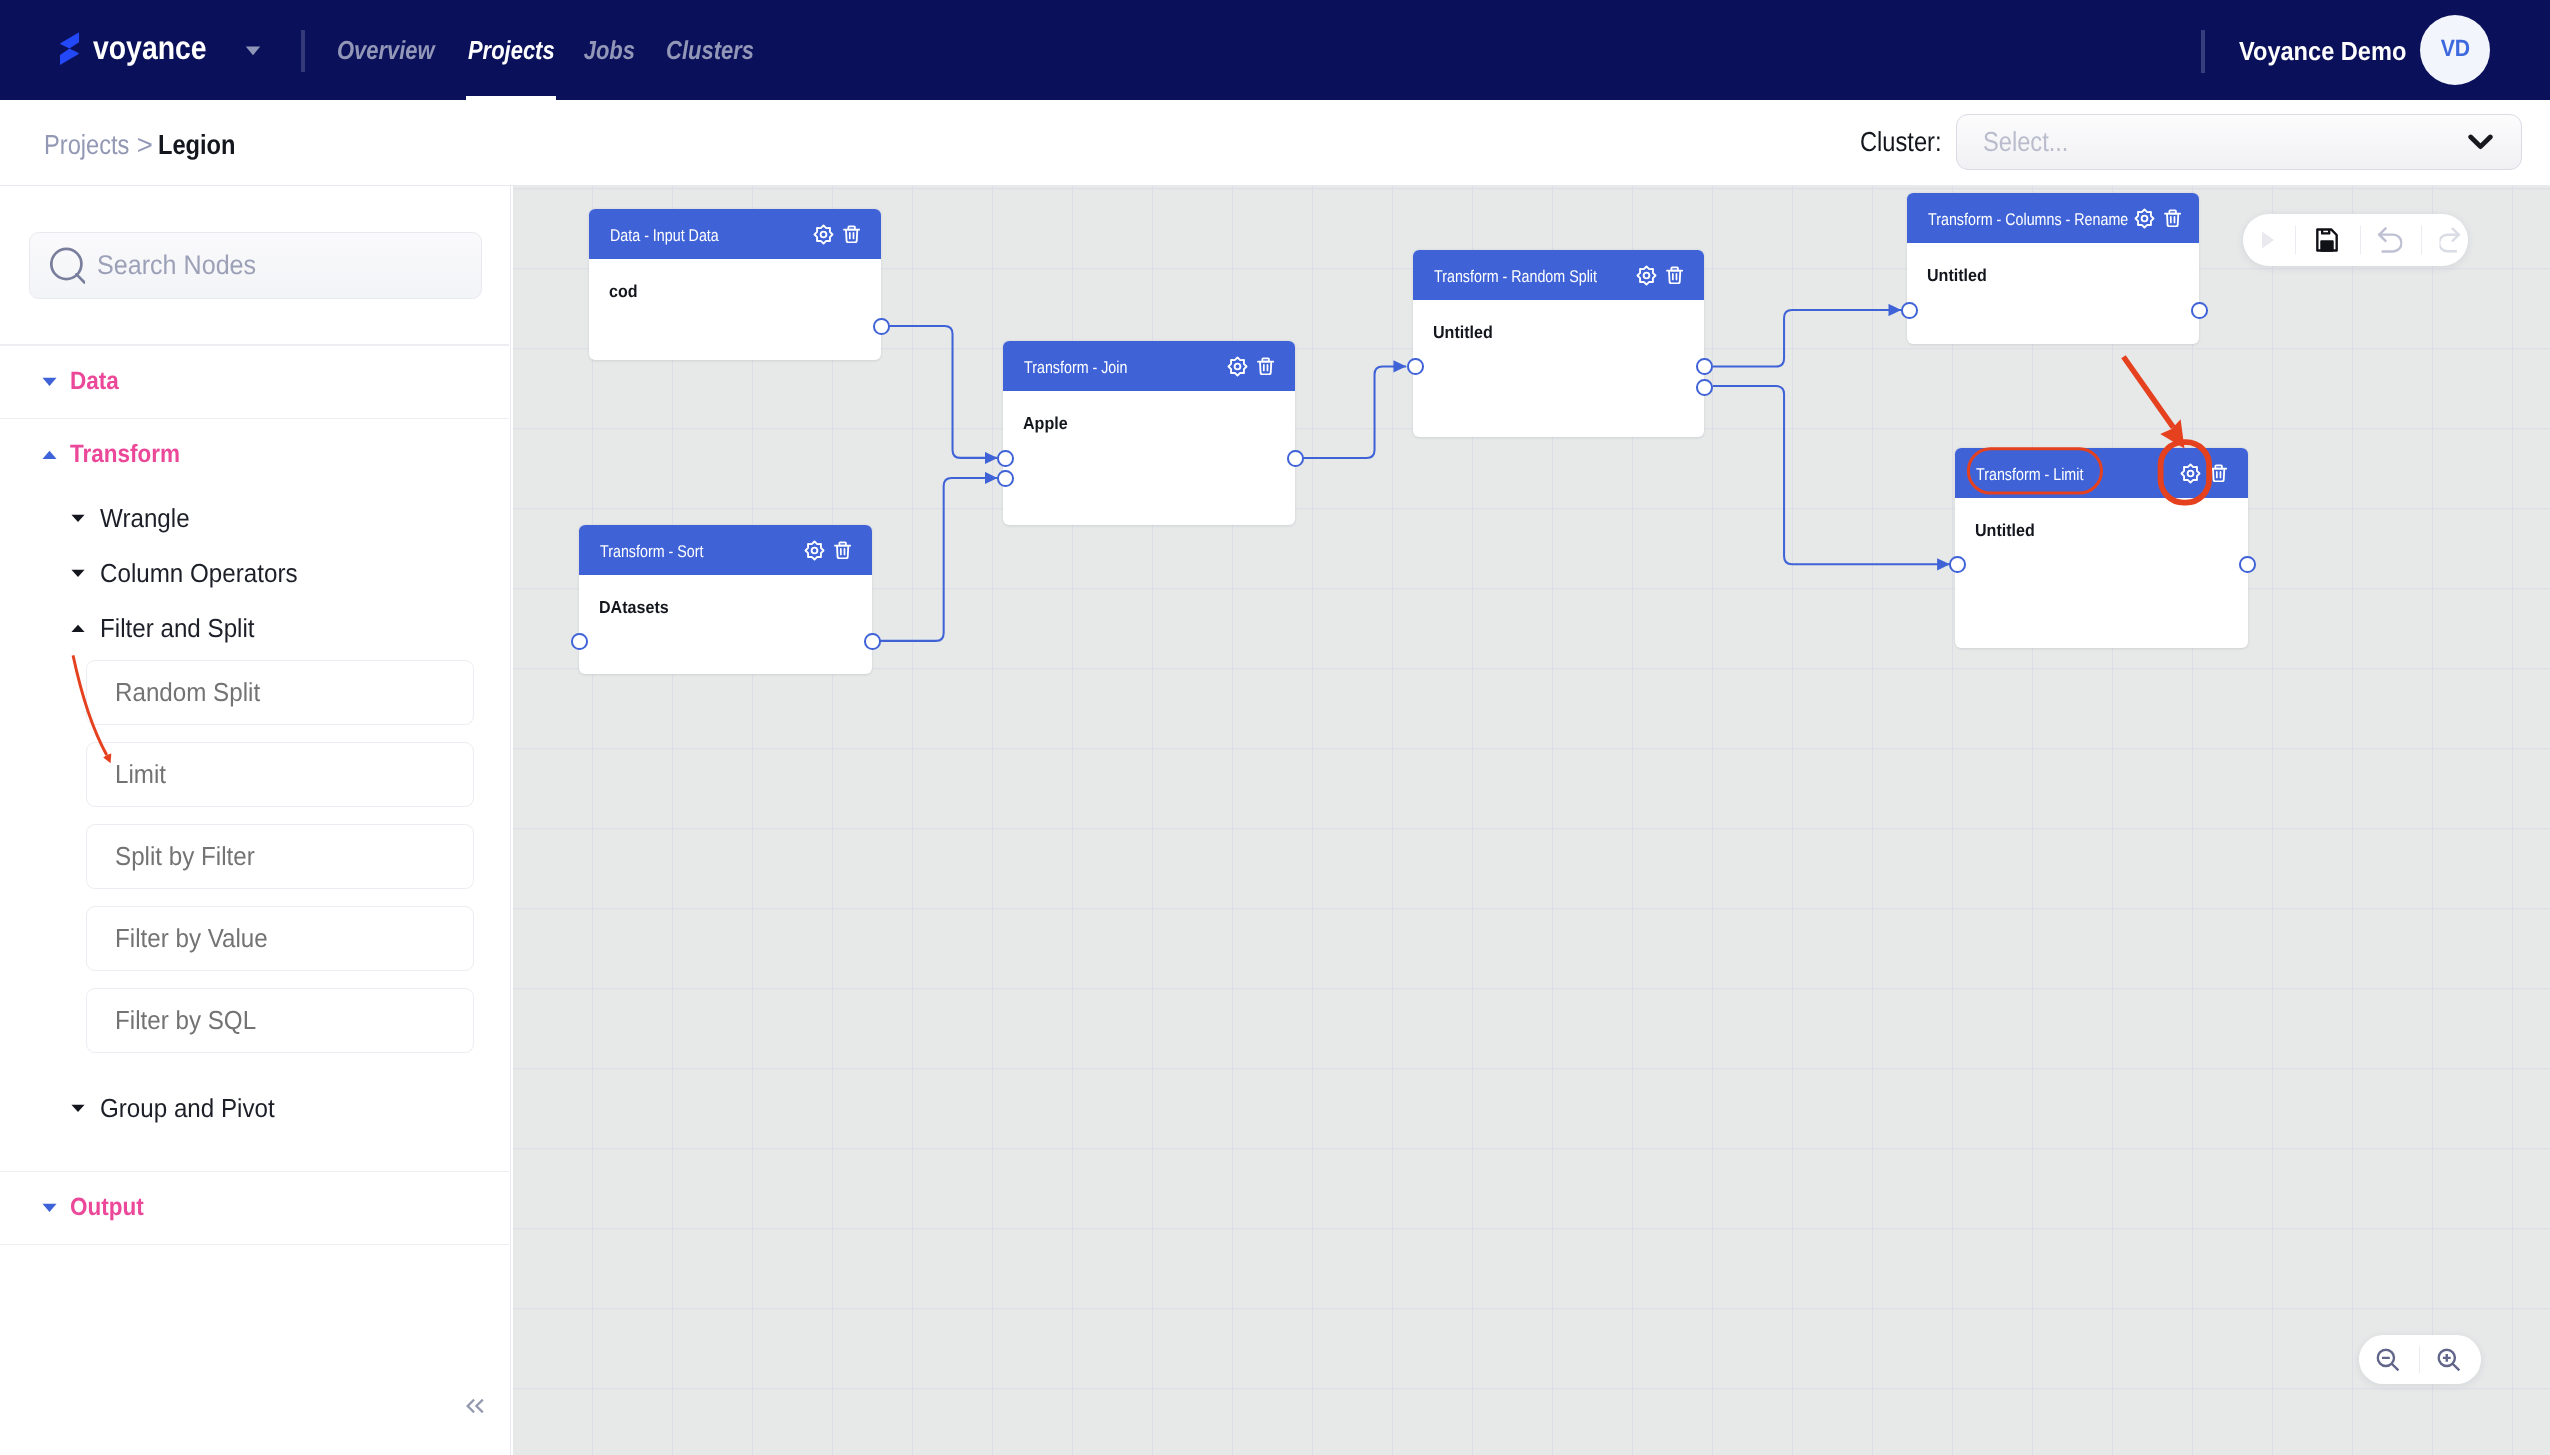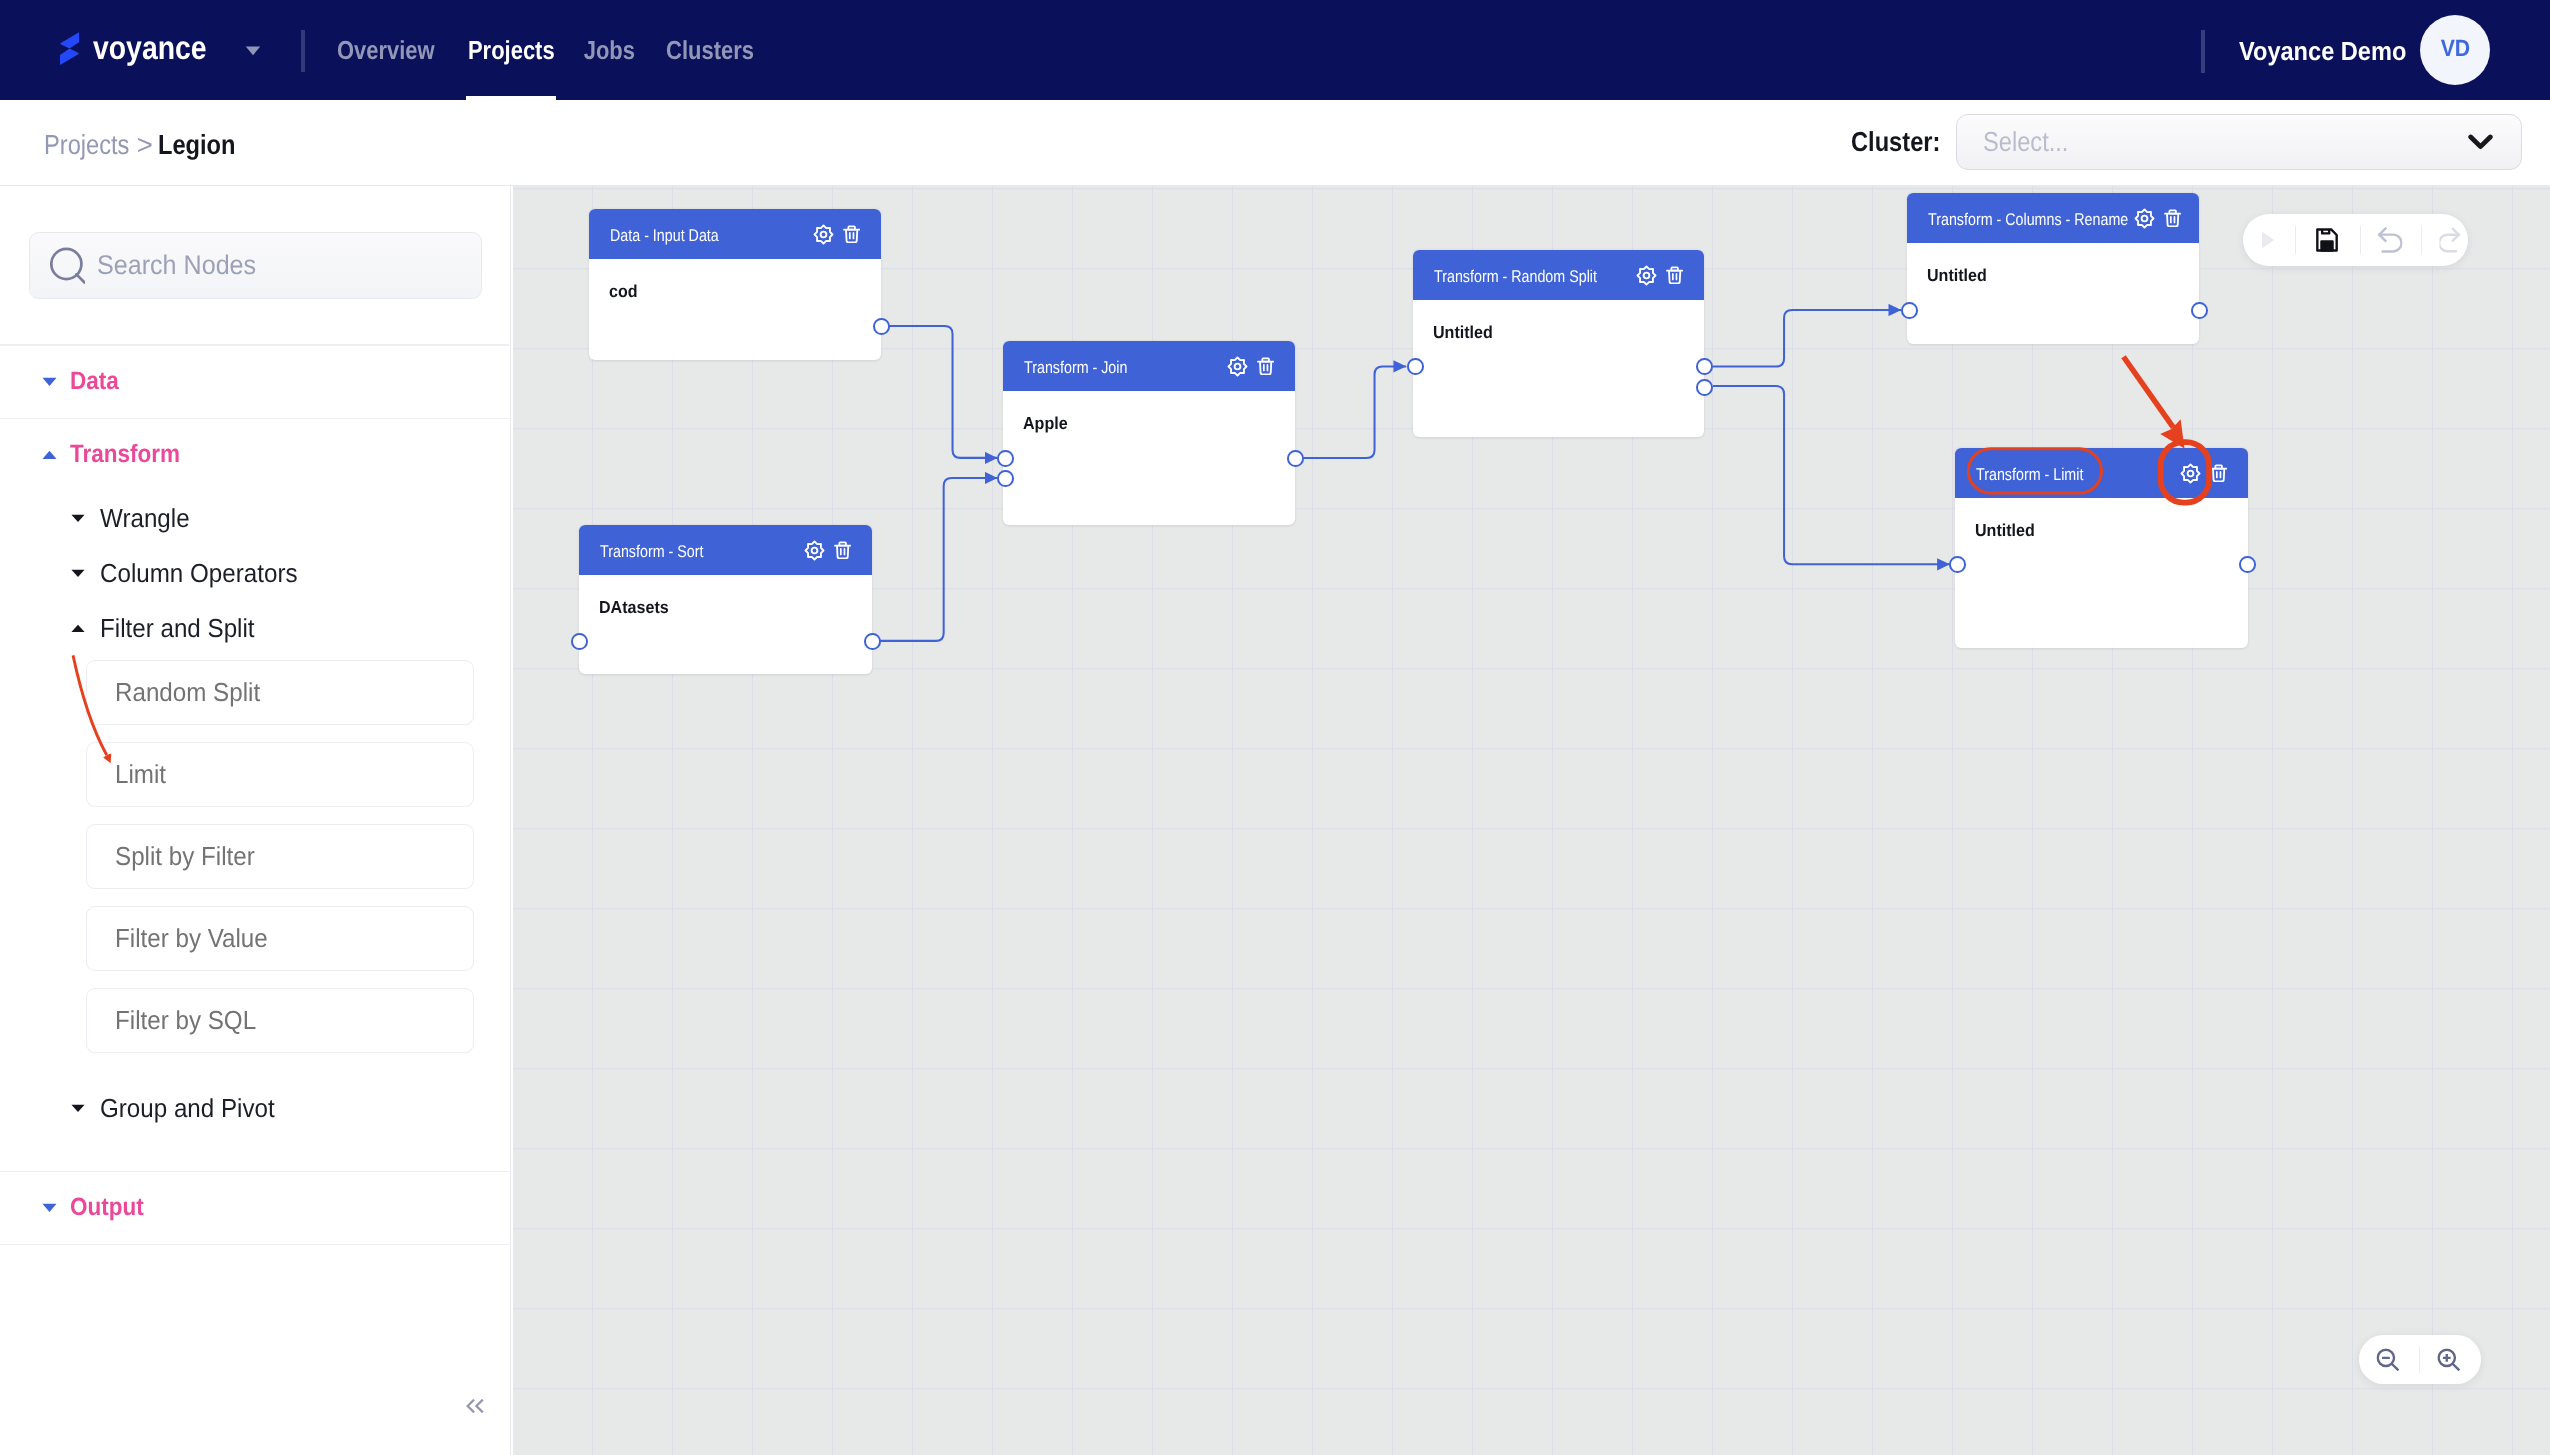--- a/index.html
+++ b/index.html
@@ -13,36 +13,36 @@
   .cdo{display:inline-block;transform:scaleX(0.907);transform-origin:left center;white-space:nowrap;}
   .cdg{display:inline-block;transform:scaleX(0.9);transform-origin:left center;white-space:nowrap;}
 
   
   .navbar{position:absolute;left:0;top:0;width:2550px;height:100px;background:#0A1059;display:flex;align-items:center;}
   .brand{position:absolute;left:0;top:0;width:354px;height:100px;}
   .brand-name{position:absolute;left:93px;top:27.5px;color:#fff;font-size:33px;font-weight:700;line-height:39px;}
   .brand-caret{position:absolute;left:245px;top:43px;}
   .nav-sep{position:absolute;left:301px;top:30px;width:3.5px;height:42px;background:#343A78;}
   .nav-tabs{position:absolute;left:0;top:0;height:100px;width:2550px;}
-  .nav-tab{position:absolute;top:0;color:#9297B8;font-size:26px;font-weight:700;height:100px;display:flex;align-items:center;justify-content:center;white-space:nowrap;}
+  .nav-tab{position:absolute;top:0;color:#9297B8;font-size:26px;font-weight:700;height:100px;display:flex;align-items:center;justify-content:center;white-space:nowrap;font-style:italic;}
   .nav-tab.active{color:#fff;}
   .nav-tab.active::after{content:"";position:absolute;left:0;right:0;bottom:0;height:4.4px;background:#fff;}
   .nav-right{position:absolute;right:60px;top:0;height:100px;display:flex;align-items:center;}
   .nav-right-sep{position:absolute;left:-38px;top:30px;width:3.9px;height:43px;background:#373E7E;}
   .user-name{color:#fff;font-size:26px;font-weight:700;line-height:1;position:relative;top:0.9px;}
   .avatar{width:70px;height:70px;border-radius:50%;background:#F2F5FB;display:flex;align-items:center;justify-content:center;color:#3D68DE;font-size:23.6px;font-weight:700;margin-left:12.4px;line-height:1;}
 
   
   .subbar{position:absolute;left:0;top:100px;width:2550px;height:86px;background:#fff;display:flex;align-items:center;border-bottom:1.8px solid #E9E9EF;}
   .crumbs{margin-left:44px;font-size:27.5px;display:flex;align-items:center;position:relative;top:2.7px;}
   .crumb-muted{color:#9398B4;}
   .crumb-sep{color:#9398B4;margin:0 5.3px;}
   .crumb-cur{color:#14161D;font-weight:700;}
   .cluster-wrap{position:absolute;right:28px;top:0;height:84px;display:flex;align-items:center;}
-  .cluster-label{font-size:27.5px;font-weight:700;color:#14161D;margin-right:14px;}
+  .cluster-label{font-size:27.5px;font-weight:400;color:#14161D;margin-right:14px;}
   .cluster-select{width:566px;height:56px;border:1.8px solid #D9DBE5;border-radius:12px;background:linear-gradient(180deg,#FCFCFD 0%,#F1F1F4 100%);display:flex;align-items:center;padding-left:26px;position:relative;}
   .cluster-ph{font-size:27.5px;color:#B9BCCC;}
   .cluster-caret{position:absolute;right:28px;top:50%;transform:translateY(-50%);display:flex;}
 
   
   .sidebar{position:absolute;left:0;top:186px;width:511px;height:1270px;background:#fff;border-right:1.8px solid #E9E9EF;}
   .search-box{position:absolute;left:29px;top:46px;width:453px;height:67px;border:1.8px solid #E8E9EF;border-radius:9.7px;background:linear-gradient(180deg,#FAFAFC 0%,#F3F4F7 100%);display:flex;align-items:center;padding-left:20.4px;}
   .search-ph{font-size:27px;color:#9CA1B8;margin-left:11.5px;}
   .sidebar-scroll{position:absolute;left:0;top:158px;width:509px;}
   .sec-top-div{height:1.8px;background:#EDEDF2;}

